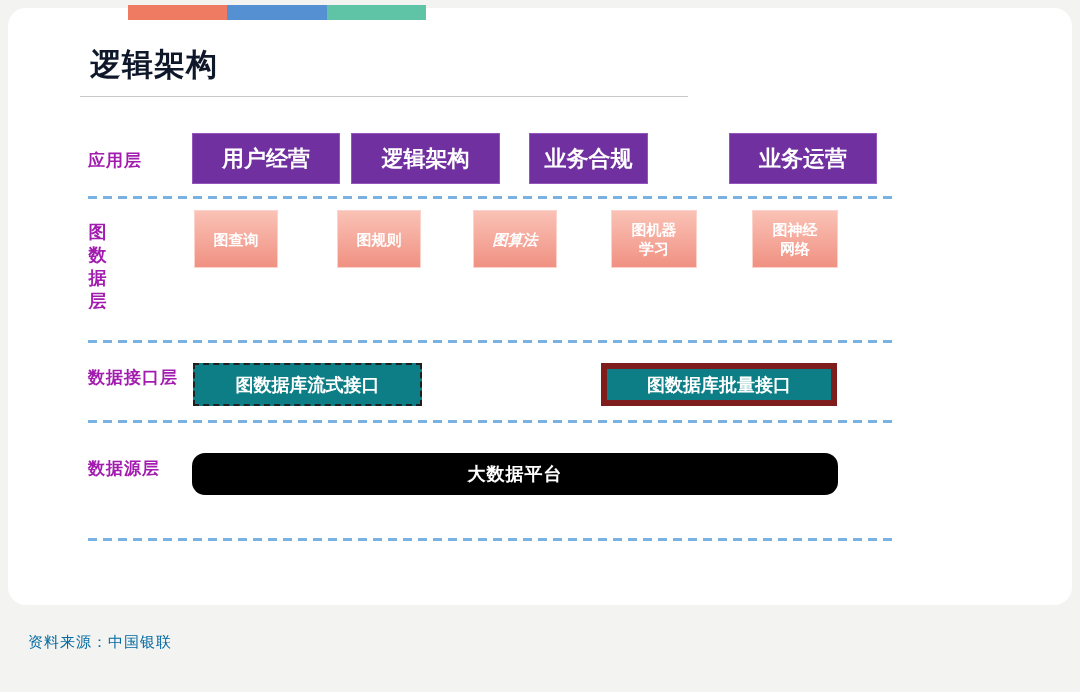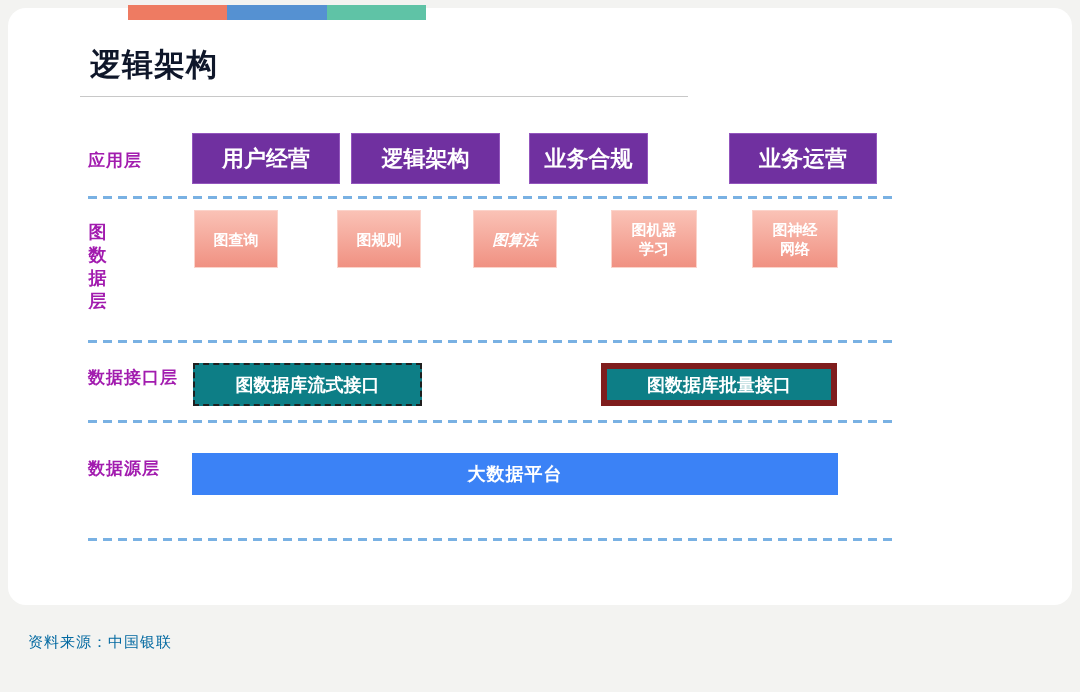--- a/index.html
+++ b/index.html
@@ -52,21 +52,21 @@
   .pink-3{left:473px;width:84px;font-style:italic;}
   .pink-4{left:611px;width:86px;}
   .pink-5{left:752px;width:86px;}
 
   .relation-bar{left:193px;top:287px;width:644px;height:40px;background:#5ec0a2;font-size:18px;letter-spacing:1px;}
 
   .iface-box{top:363px;height:43px;background:#0d7e86;font-size:18px;}
   .iface-stream{left:193px;width:229px;border:2px dashed #1f1f1f;}
   .iface-batch{left:601px;width:236px;border:6px solid #7f1d1d;}
 
-  .source-bar{left:192px;top:453px;width:646px;height:42px;background:#3b82f6;font-size:18px;letter-spacing:1px;}
+  .source-bar{left:192px;top:453px;width:646px;height:42px;background:#000000;font-size:18px;letter-spacing:1px;border-radius:13px;}
 
   .divider{
     position:absolute;left:88px;width:806px;height:3px;
     background:repeating-linear-gradient(90deg,#79b1e3 0 9px,transparent 9px 15px);
   }
   .div-1{top:196px;}
   .div-2{top:340px;}
   .div-3{top:420px;}
   .div-4{top:538px;}
 

